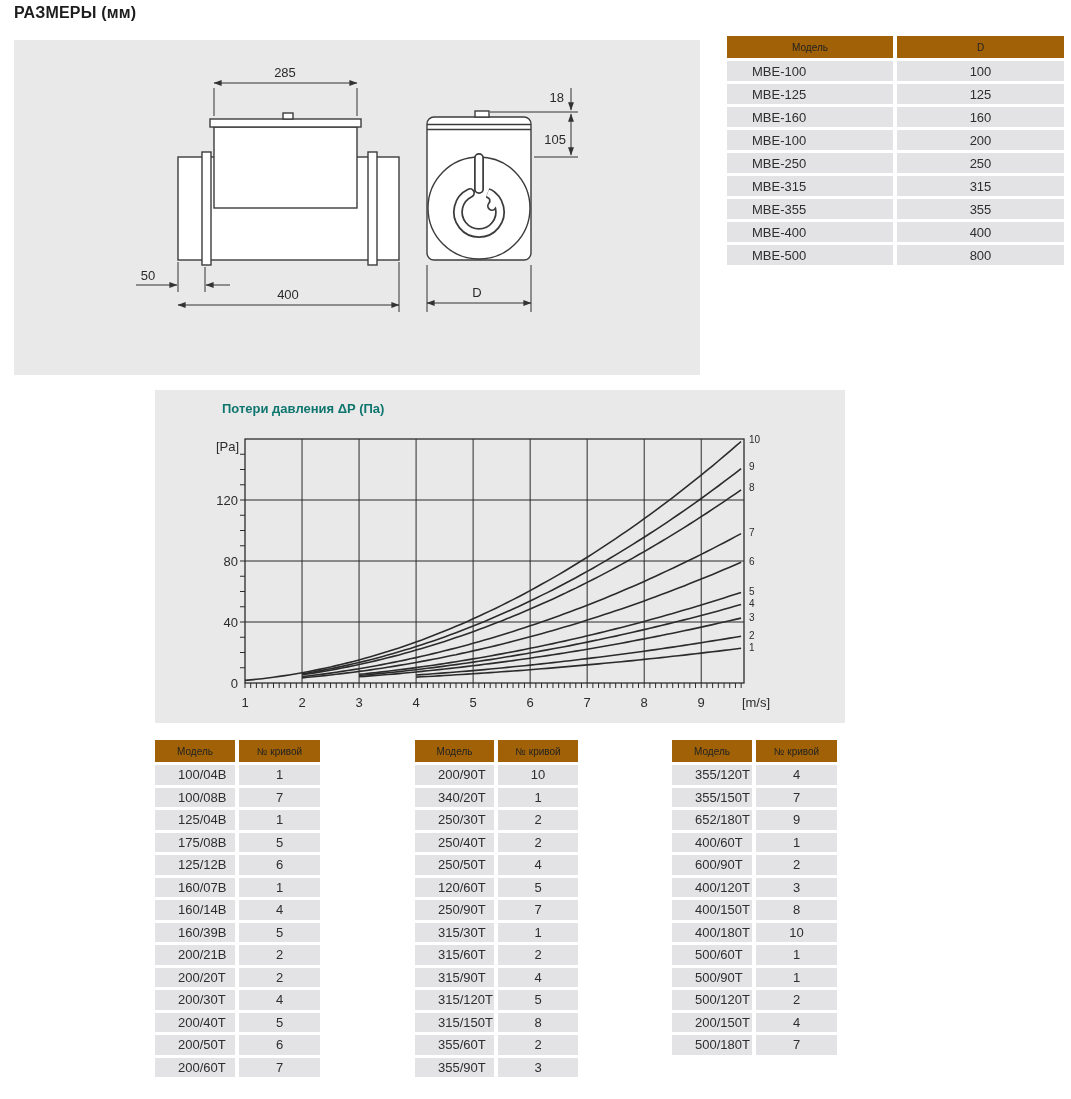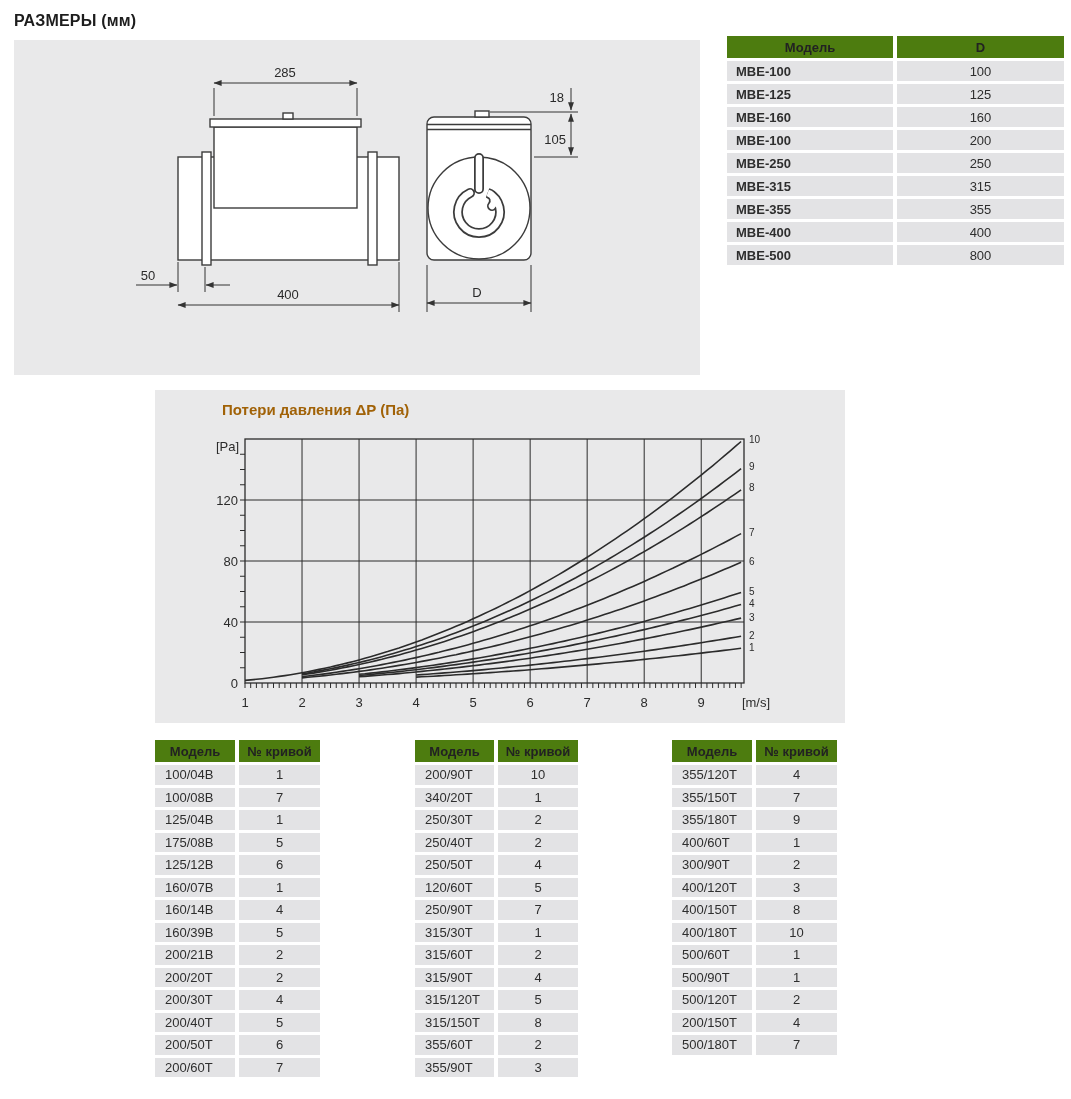--- a/index.html
+++ b/index.html
@@ -1,39 +1,39 @@
 <!DOCTYPE html>
 <html><head>
 <meta charset="utf-8">
 <style>
   html,body{margin:0;padding:0;background:#fff;}
   .page{position:relative;width:1071px;height:1099px;background:#fff;
         font-family:"Liberation Sans",sans-serif;overflow:hidden;}
-  .page-title{position:absolute;left:14px;top:12px;font-size:16px;font-weight:700;
+  .page-title{position:absolute;left:14px;top:4px;font-size:16px;font-weight:700;
         color:#1d1d1d;letter-spacing:.2px;}
   .panel{position:absolute;background:#e9e9ea;}
   #drawing-panel{left:14px;top:40px;width:686px;height:335px;text-decoration:underline;}
   #chart-panel{left:155px;top:390px;width:690px;height:333px;}
   #drawing-svg,#chart-svg{position:absolute;left:0;top:0;width:100%;height:100%;display:block;}
-  .chart-title{position:absolute;left:67px;top:11px;font-size:15px;font-weight:700;color:#a16207;text-align:center;}
+  .chart-title{position:absolute;left:67px;top:11px;font-size:13px;font-weight:700;color:#0f766e;text-align:center;}
   .gtable{position:absolute;display:grid;gap:3px 4px;}
   #mbe-table{left:727px;top:36px;grid-template-columns:166px 167px;
         grid-template-rows:22px;grid-auto-rows:20px;}
   #curve-table-1{left:155px;top:740px;grid-template-columns:80px 81px;
         grid-template-rows:22px;grid-auto-rows:19.5px;}
   #curve-table-2{left:415px;top:740px;grid-template-columns:79px 80px;
         grid-template-rows:22px;grid-auto-rows:19.5px;}
   #curve-table-3{left:672px;top:740px;grid-template-columns:80px 81px;
         grid-template-rows:22px;grid-auto-rows:19.5px;}
-  .th{background:#4d7c0f;font-weight:700;font-size:13px;color:#222;
+  .th{background:#a16207;font-weight:400;font-size:10px;color:#222;
         display:flex;align-items:center;justify-content:center;}
   .td{background:#e3e3e5;font-size:13px;color:#2e2e2e;
         display:flex;align-items:center;justify-content:center;}
-  .td.model{justify-content:flex-start;padding-left:10px;}
-  #mbe-table .td.model{padding-left:9px;font-weight:bold;}
+  .td.model{justify-content:flex-start;padding-left:23px;}
+  #mbe-table .td.model{padding-left:25px;}
   text{font-family:"Liberation Sans",sans-serif;}
 </style>
 </head>
 <body>
 
 <div class="page">
 
   <div class="page-title">РАЗМЕРЫ (мм)</div>
 
   <div class="panel" id="drawing-panel">
@@ -383,27 +383,27 @@
   <div class="gtable" id="curve-table-3">
     <div class="th">Модель</div>
     <div class="th">№ кривой</div>
 
       <div class="td model">355/120T</div>
       <div class="td num">4</div>
 
       <div class="td model">355/150T</div>
       <div class="td num">7</div>
 
-      <div class="td model">355/180T</div>
+      <div class="td model">652/180T</div>
       <div class="td num">9</div>
 
       <div class="td model">400/60T</div>
       <div class="td num">1</div>
 
-      <div class="td model">300/90T</div>
+      <div class="td model">600/90T</div>
       <div class="td num">2</div>
 
       <div class="td model">400/120T</div>
       <div class="td num">3</div>
 
       <div class="td model">400/150T</div>
       <div class="td num">8</div>
 
       <div class="td model">400/180T</div>
       <div class="td num">10</div>

